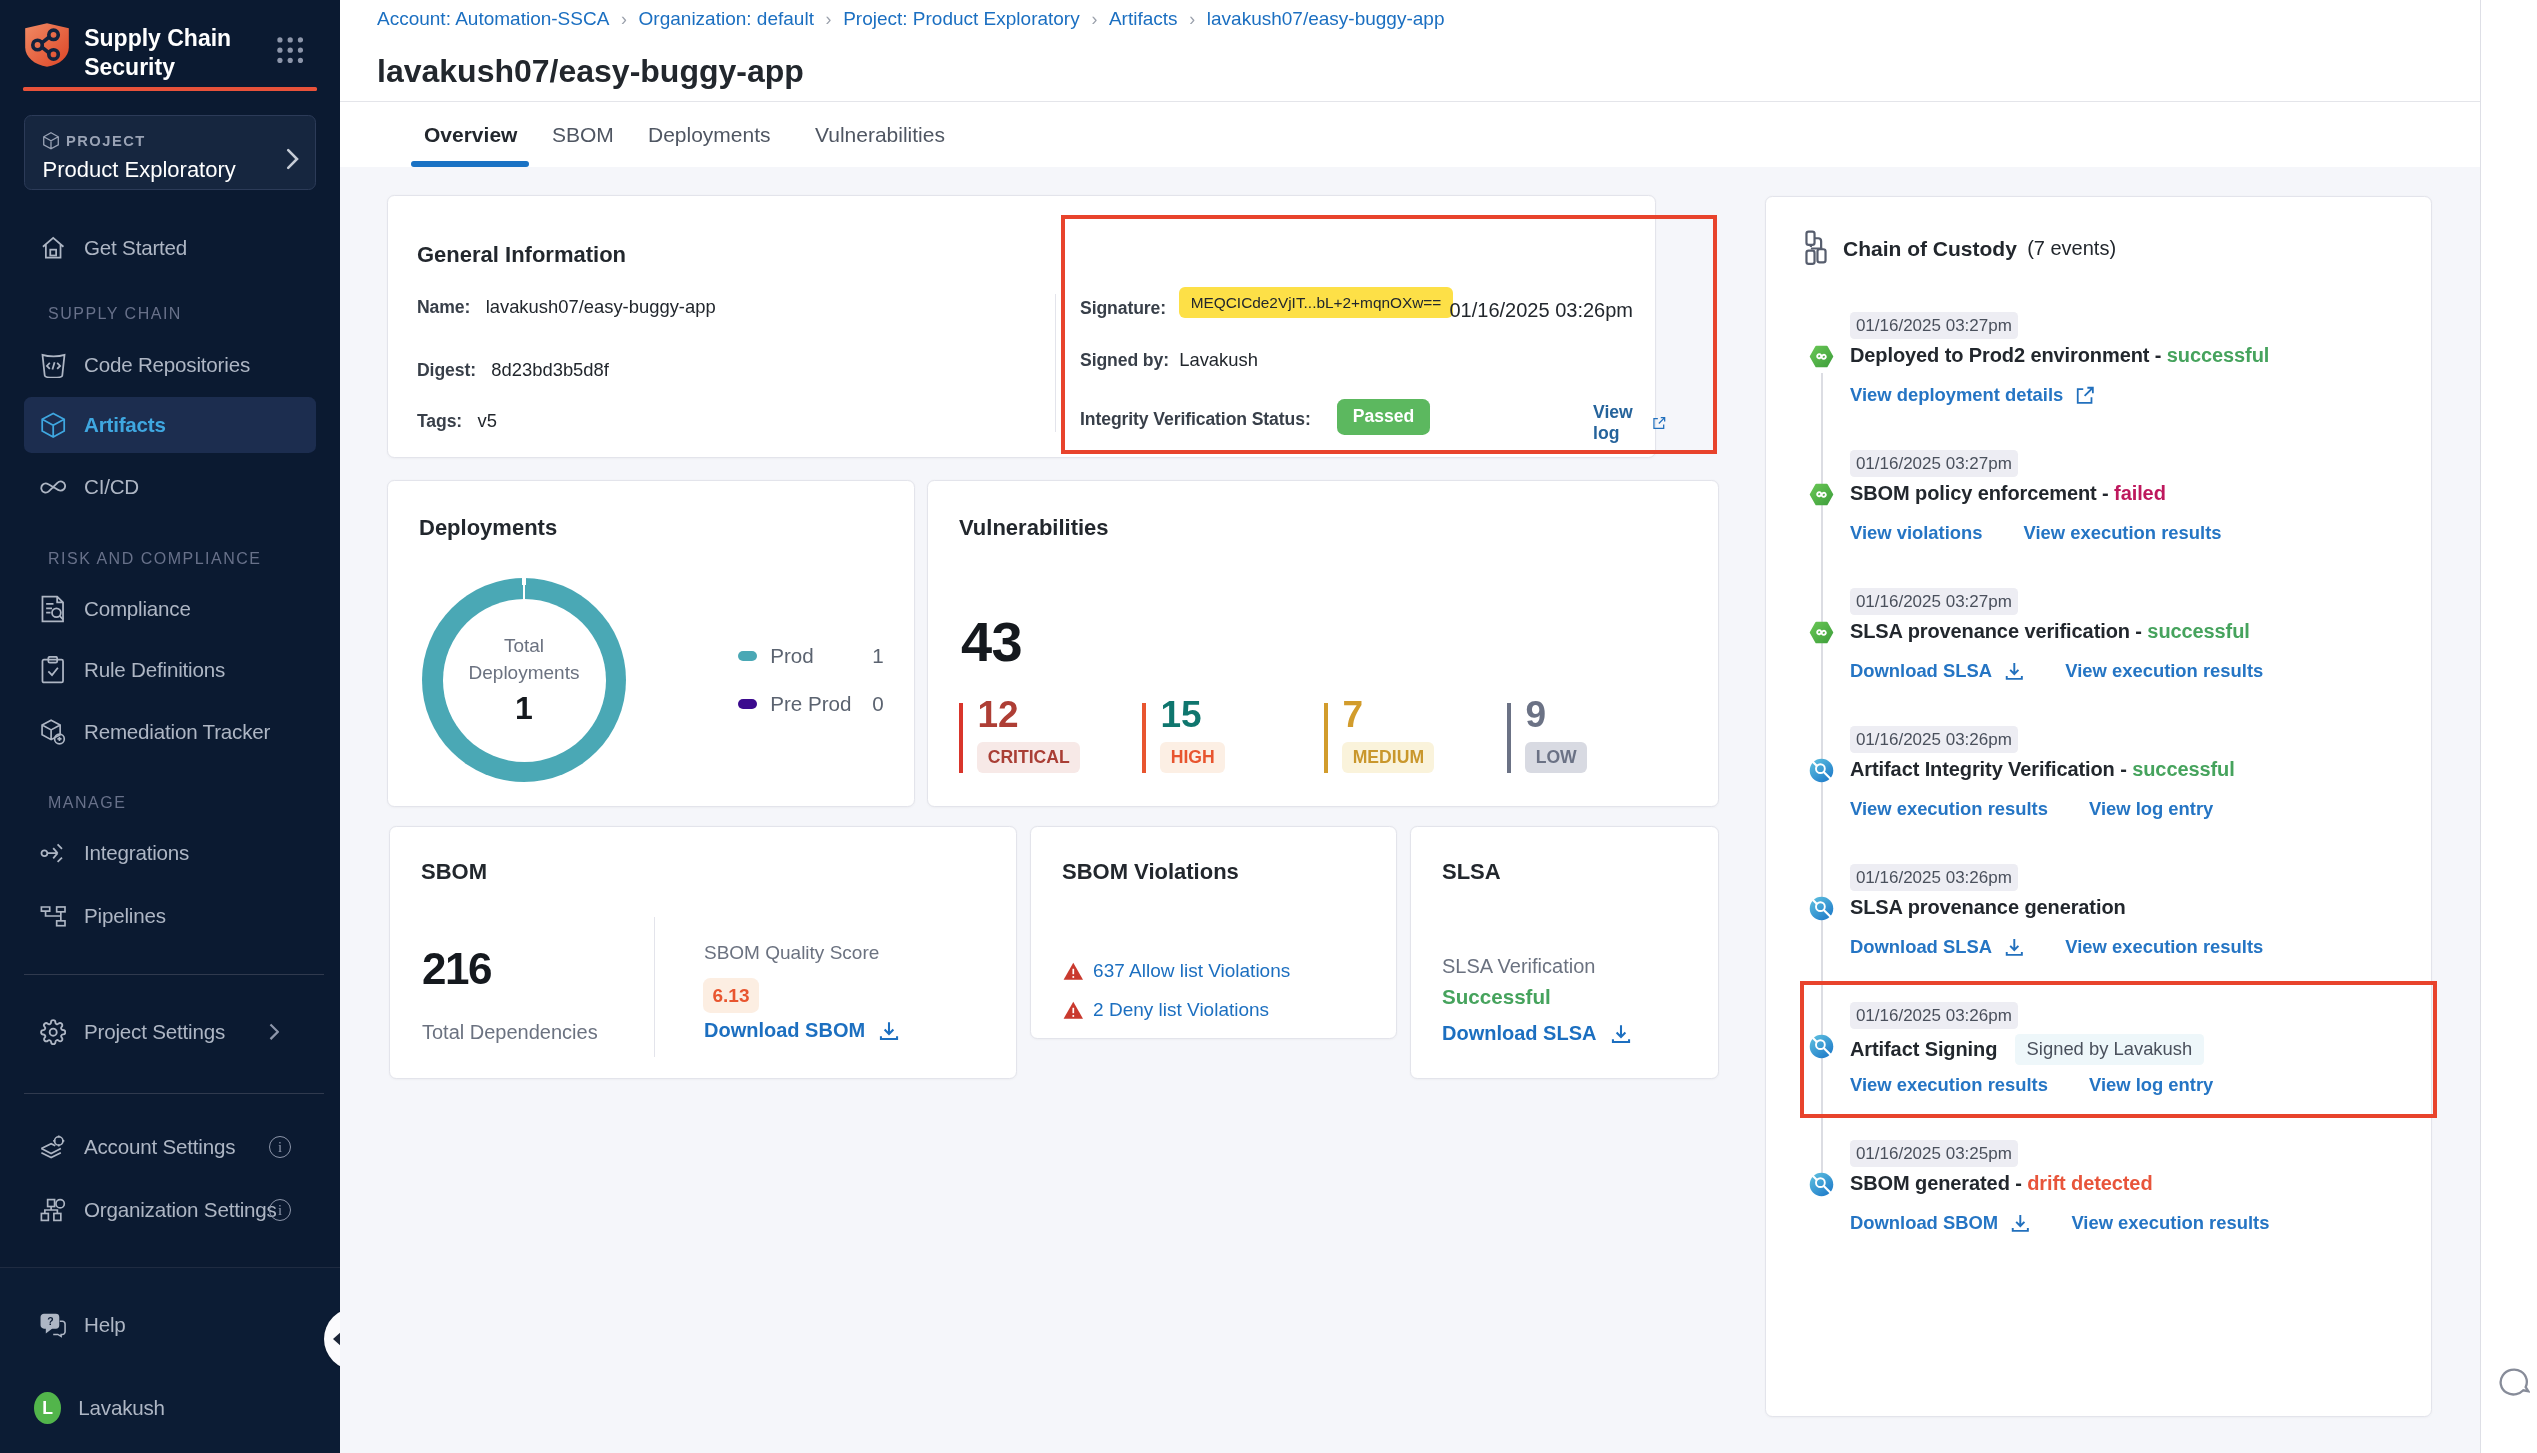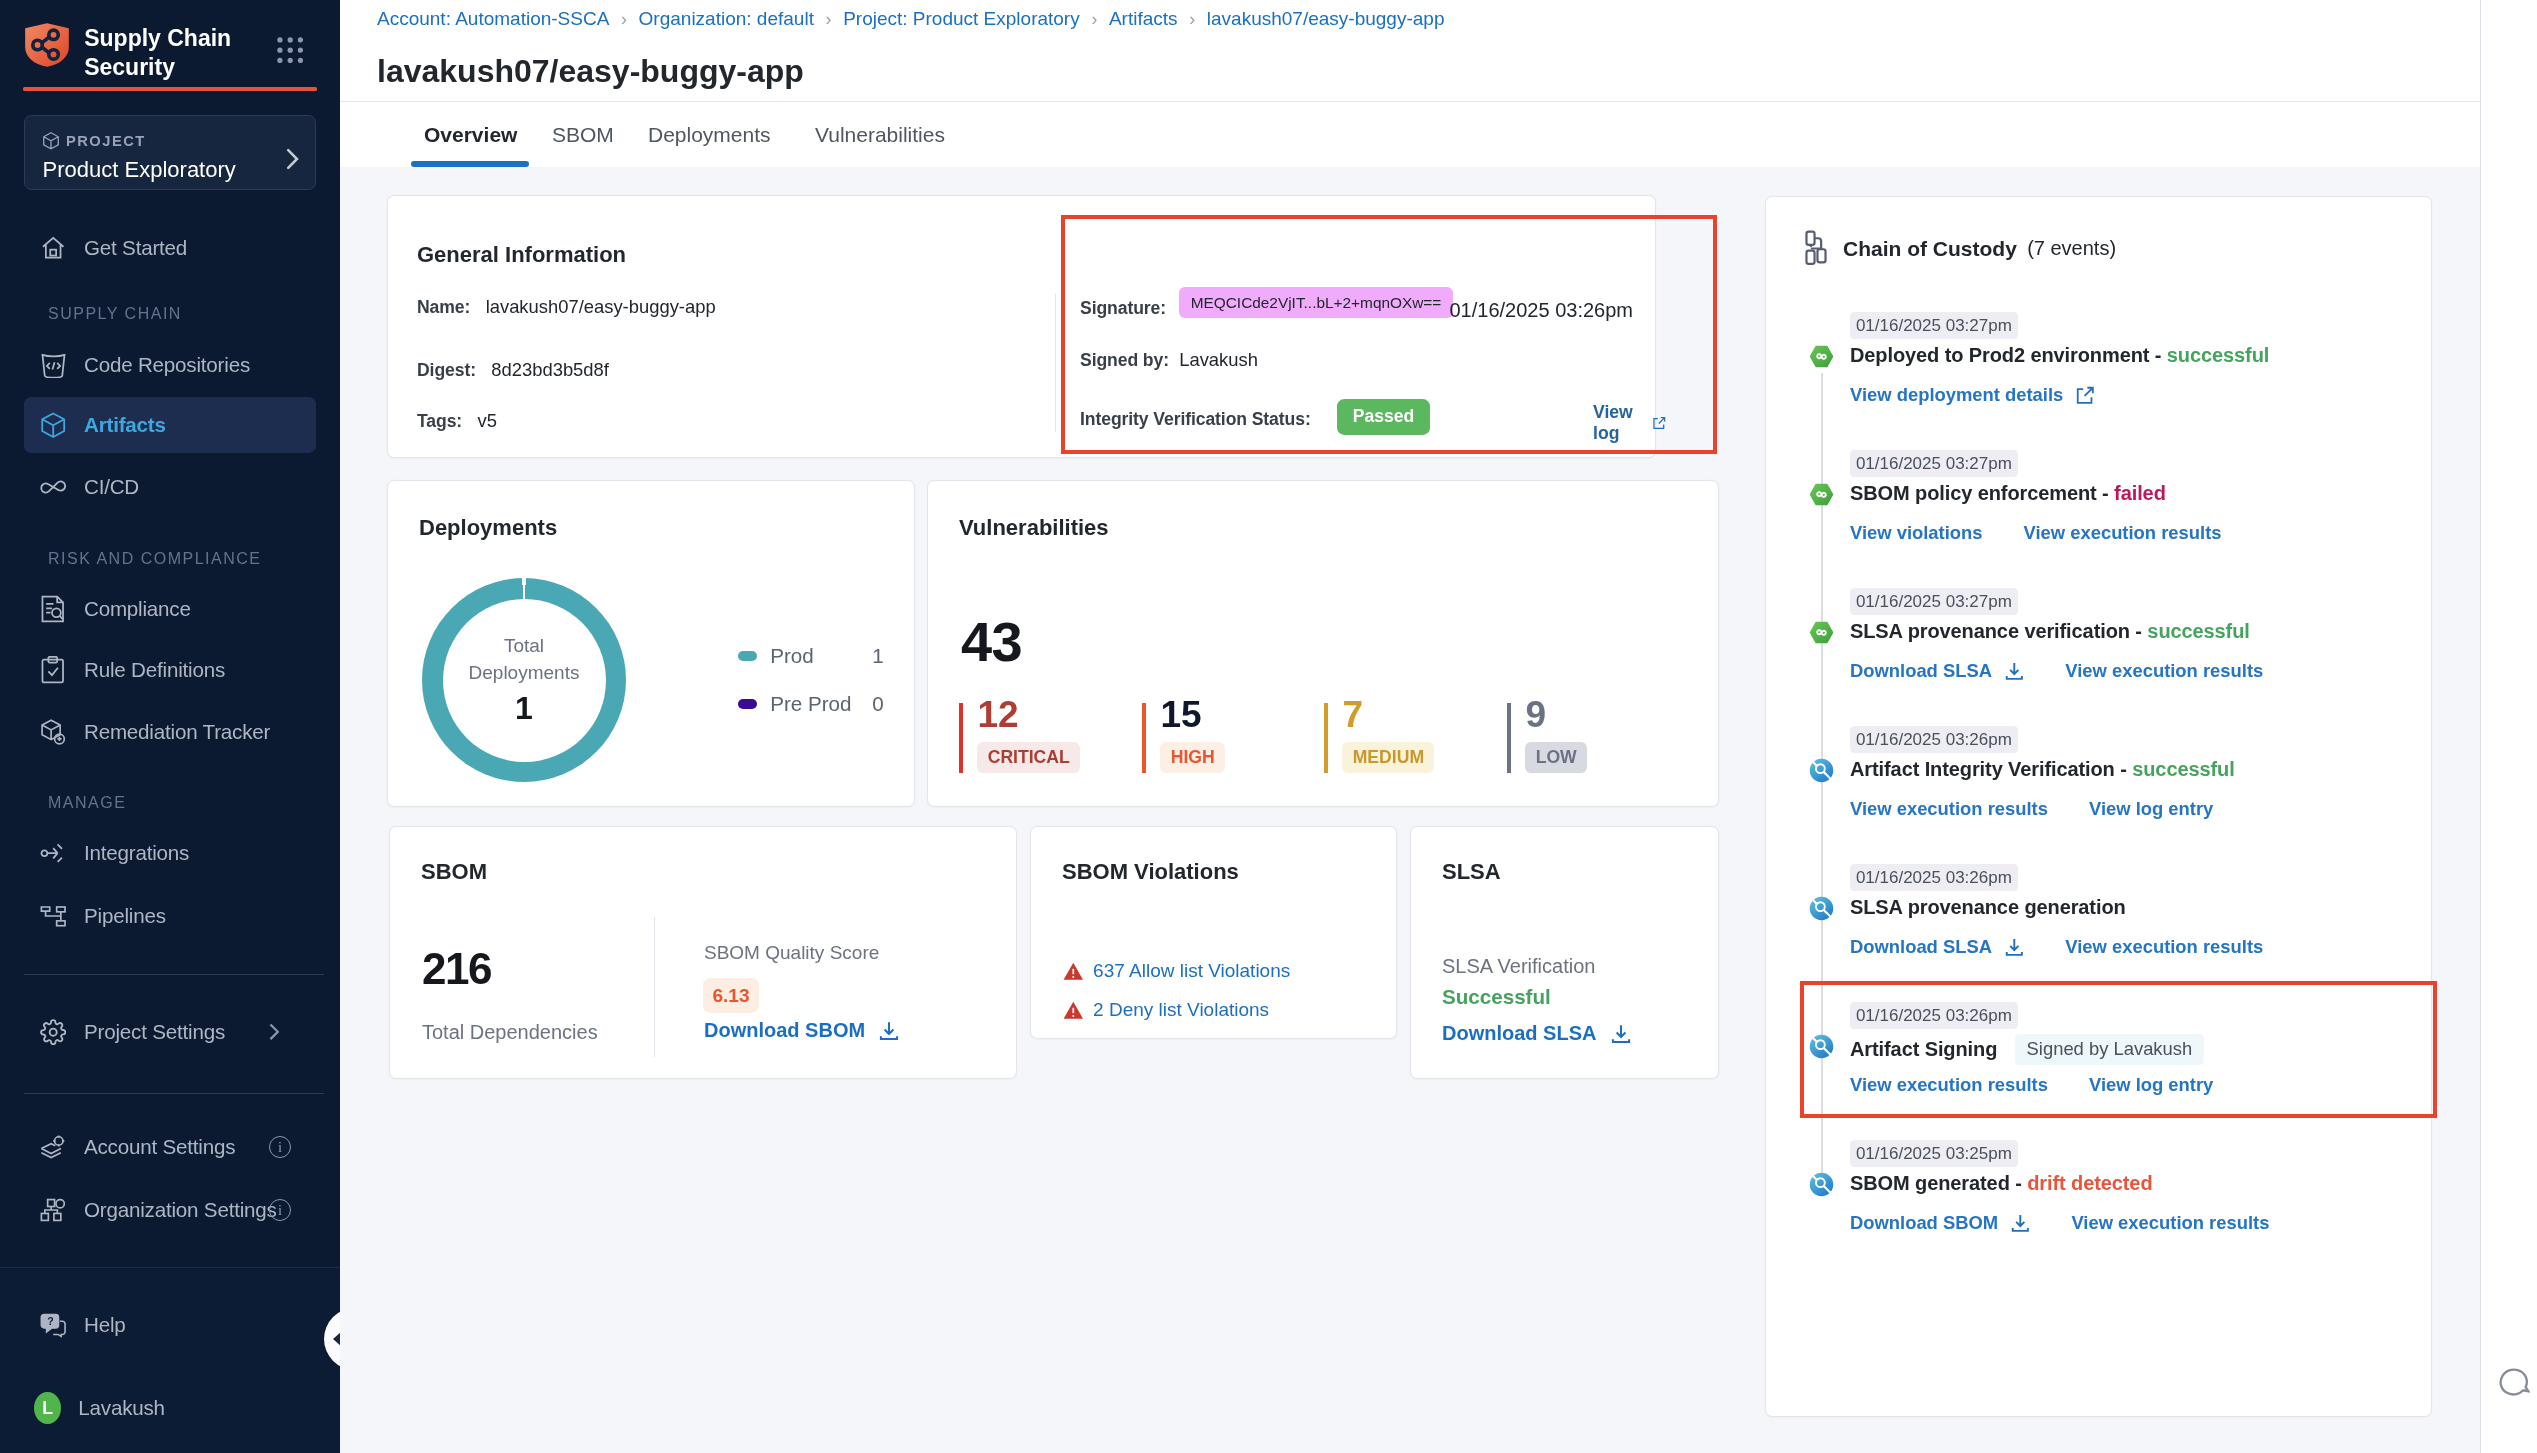--- a/index.html
+++ b/index.html
@@ -47,21 +47,21 @@
 
 .gi { left:47px; top:28px; width:1269px; height:263px; }
 .gi h2, .card h2 { font-size:22px; font-weight:bold; color:#22272d; }
 .gi h2 { position:absolute; left:29px; top:46px; }
 .gi .row { position:absolute; font-size:18.4px; color:#383f49; }
 .gi .row b { font-size:17.6px; letter-spacing:-0.1px; }
 .gi .row b { color:#383f49; }
 .gi .val { color:#22272d; font-weight:normal; }
 .gi-divider { position:absolute; left:667px; top:98px; height:138px; border-left:1.5px solid #e3e4eb; }
 .redbox1 { position:absolute; left:673px; top:19px; width:656px; height:239px; border:4.4px solid #e8432c; }
-.sig-chip { background:#f0abfc; border-radius:5.9px; padding:6.6px 11.7px; font-size:15.4px; color:#22272d; }
+.sig-chip { background:#fde047; border-radius:5.9px; padding:6.6px 11.7px; font-size:15.4px; color:#22272d; }
 .badge-passed { background:#5cb85f; color:#fff; font-weight:bold; font-size:17.6px; border-radius:7.3px; padding:7.3px 16px; }
 .viewlog { color:#25639b; font-weight:bold; font-size:17.6px; }
 
 
 .dep { left:47px; top:313px; width:528px; height:327px; }
 .vul { left:587px; top:313px; width:792px; height:327px; }
 .card .h { position:absolute; left:31px; top:34px; font-size:22px; font-weight:bold; }
 .sbom .h,.sviol .h,.slsa .h { top:32px; }
 .donut { position:absolute; left:34px; top:97px; width:204px; height:204px; border-radius:50%;
   background:conic-gradient(#fff 0 0.25%, #4aa8b5 0.25% 99.75%, #fff 99.75%); }
@@ -350,21 +350,21 @@
     <div class="card vul">
       <div class="h">Vulnerabilities</div>
       <div class="big">43</div>
       <div class="sev" style="left:31px;">
         <span class="bar" style="background:#d9352b"></span>
         <span class="num" style="color:#ae3e35">12</span>
         <span class="lab" style="background:#f7e9e7; color:#a93e35">CRITICAL</span>
       </div>
       <div class="sev" style="left:214px;">
         <span class="bar" style="background:#e8552f"></span>
-        <span class="num" style="color:#0f172a">15</span>
+        <span class="num" style="color:#0f766e">15</span>
         <span class="lab" style="background:#fcefe4; color:#e8552f">HIGH</span>
       </div>
       <div class="sev" style="left:396px;">
         <span class="bar" style="background:#d29c2c"></span>
         <span class="num" style="color:#d29c2c">7</span>
         <span class="lab" style="background:#faf3db; color:#c9972c">MEDIUM</span>
       </div>
       <div class="sev" style="left:579px;">
         <span class="bar" style="background:#6b7285"></span>
         <span class="num" style="color:#6b7285">9</span>

